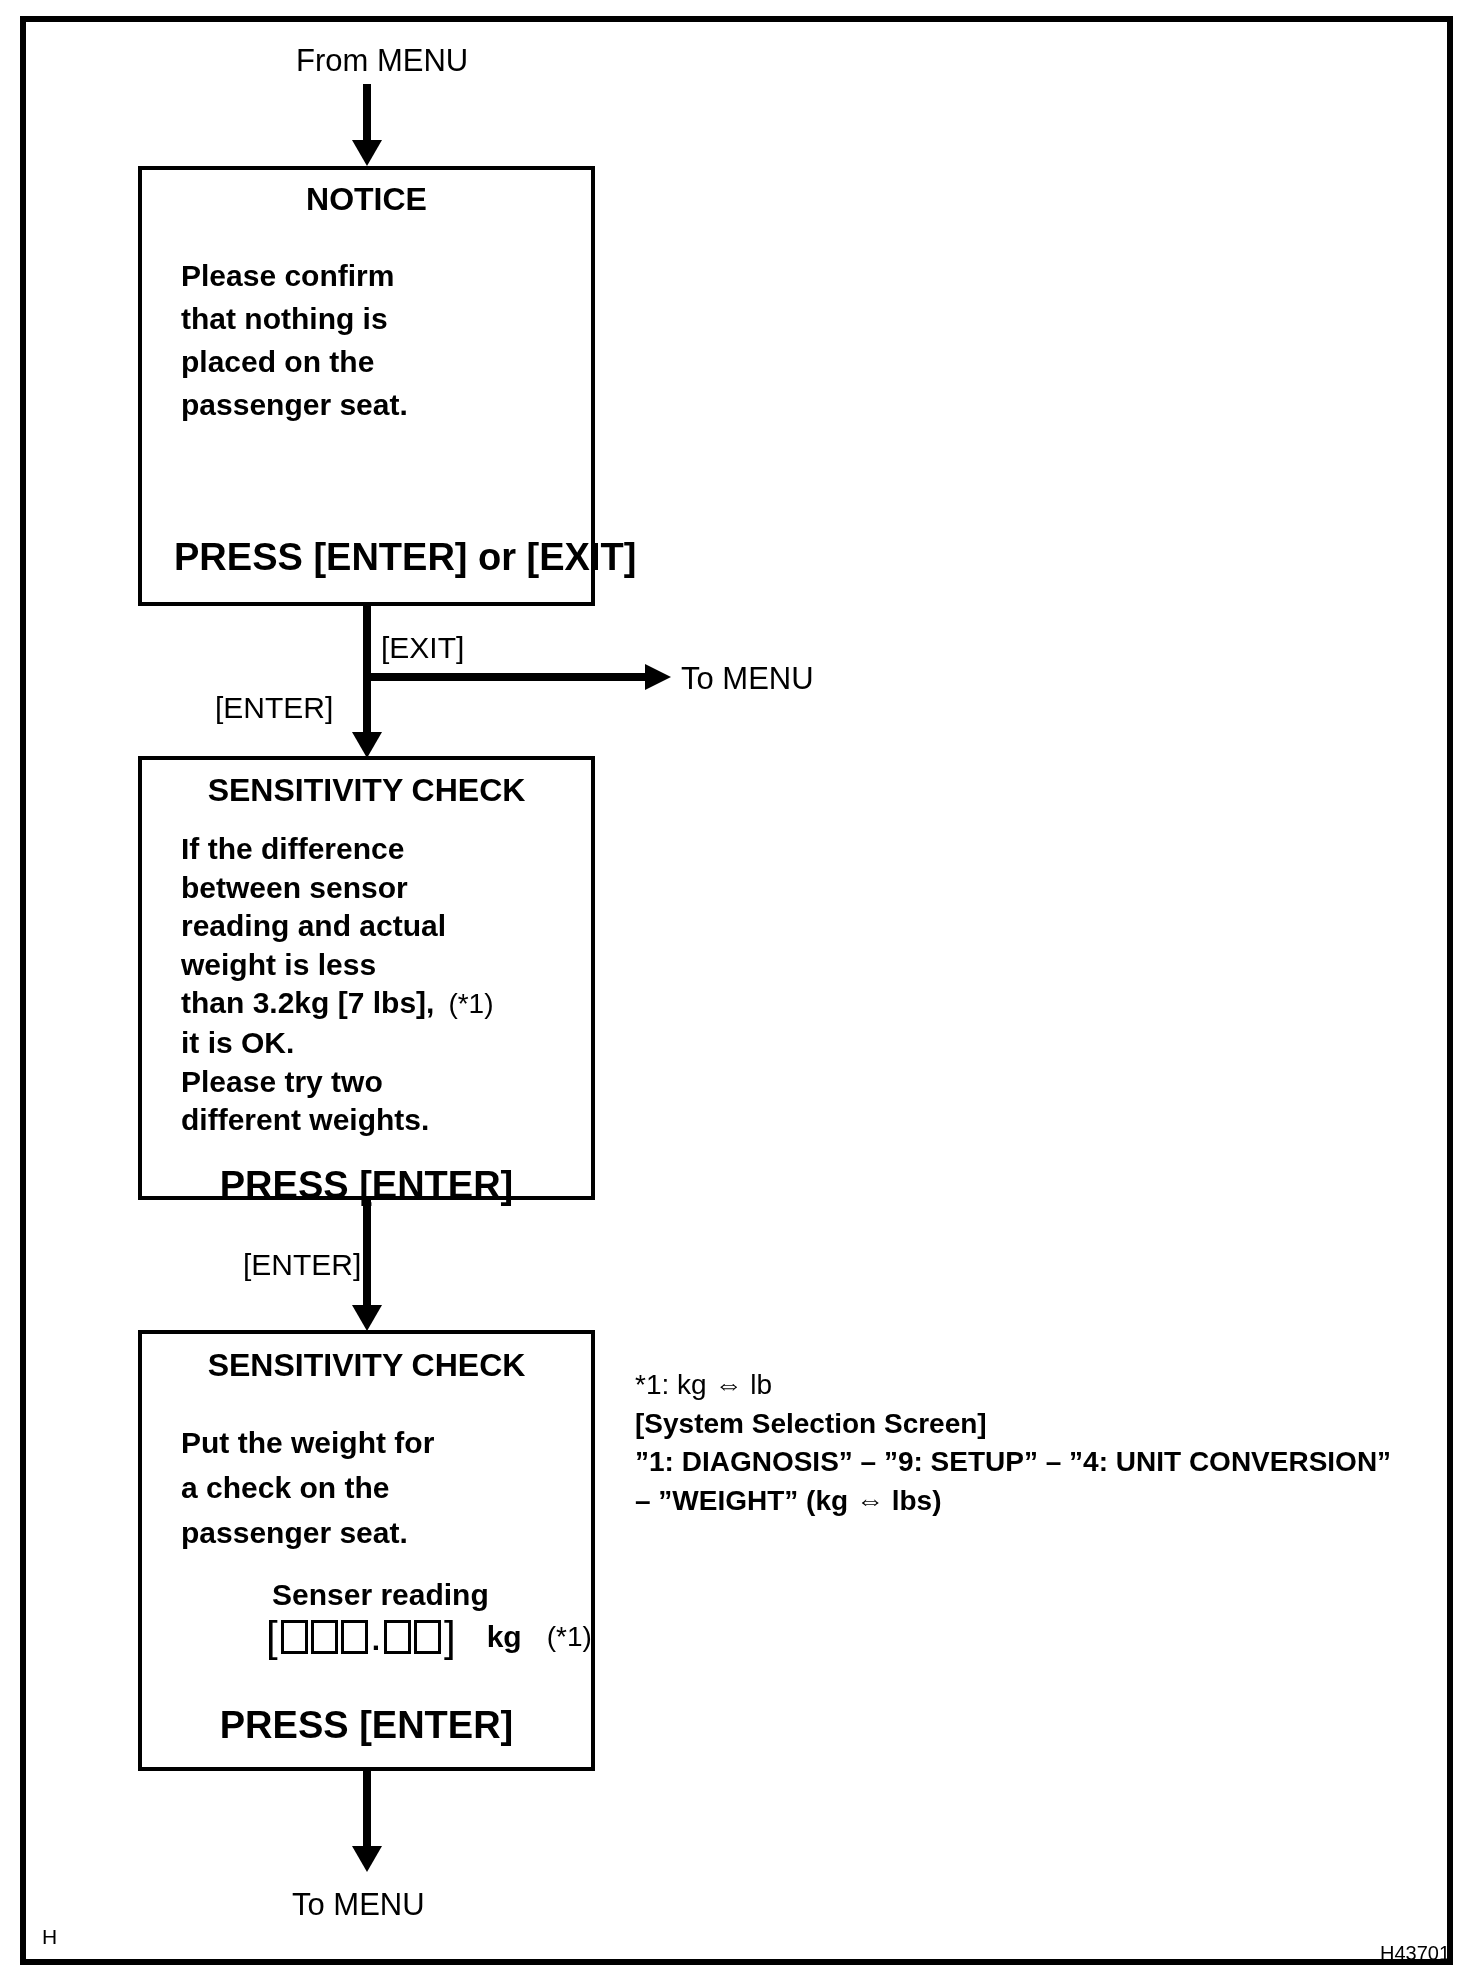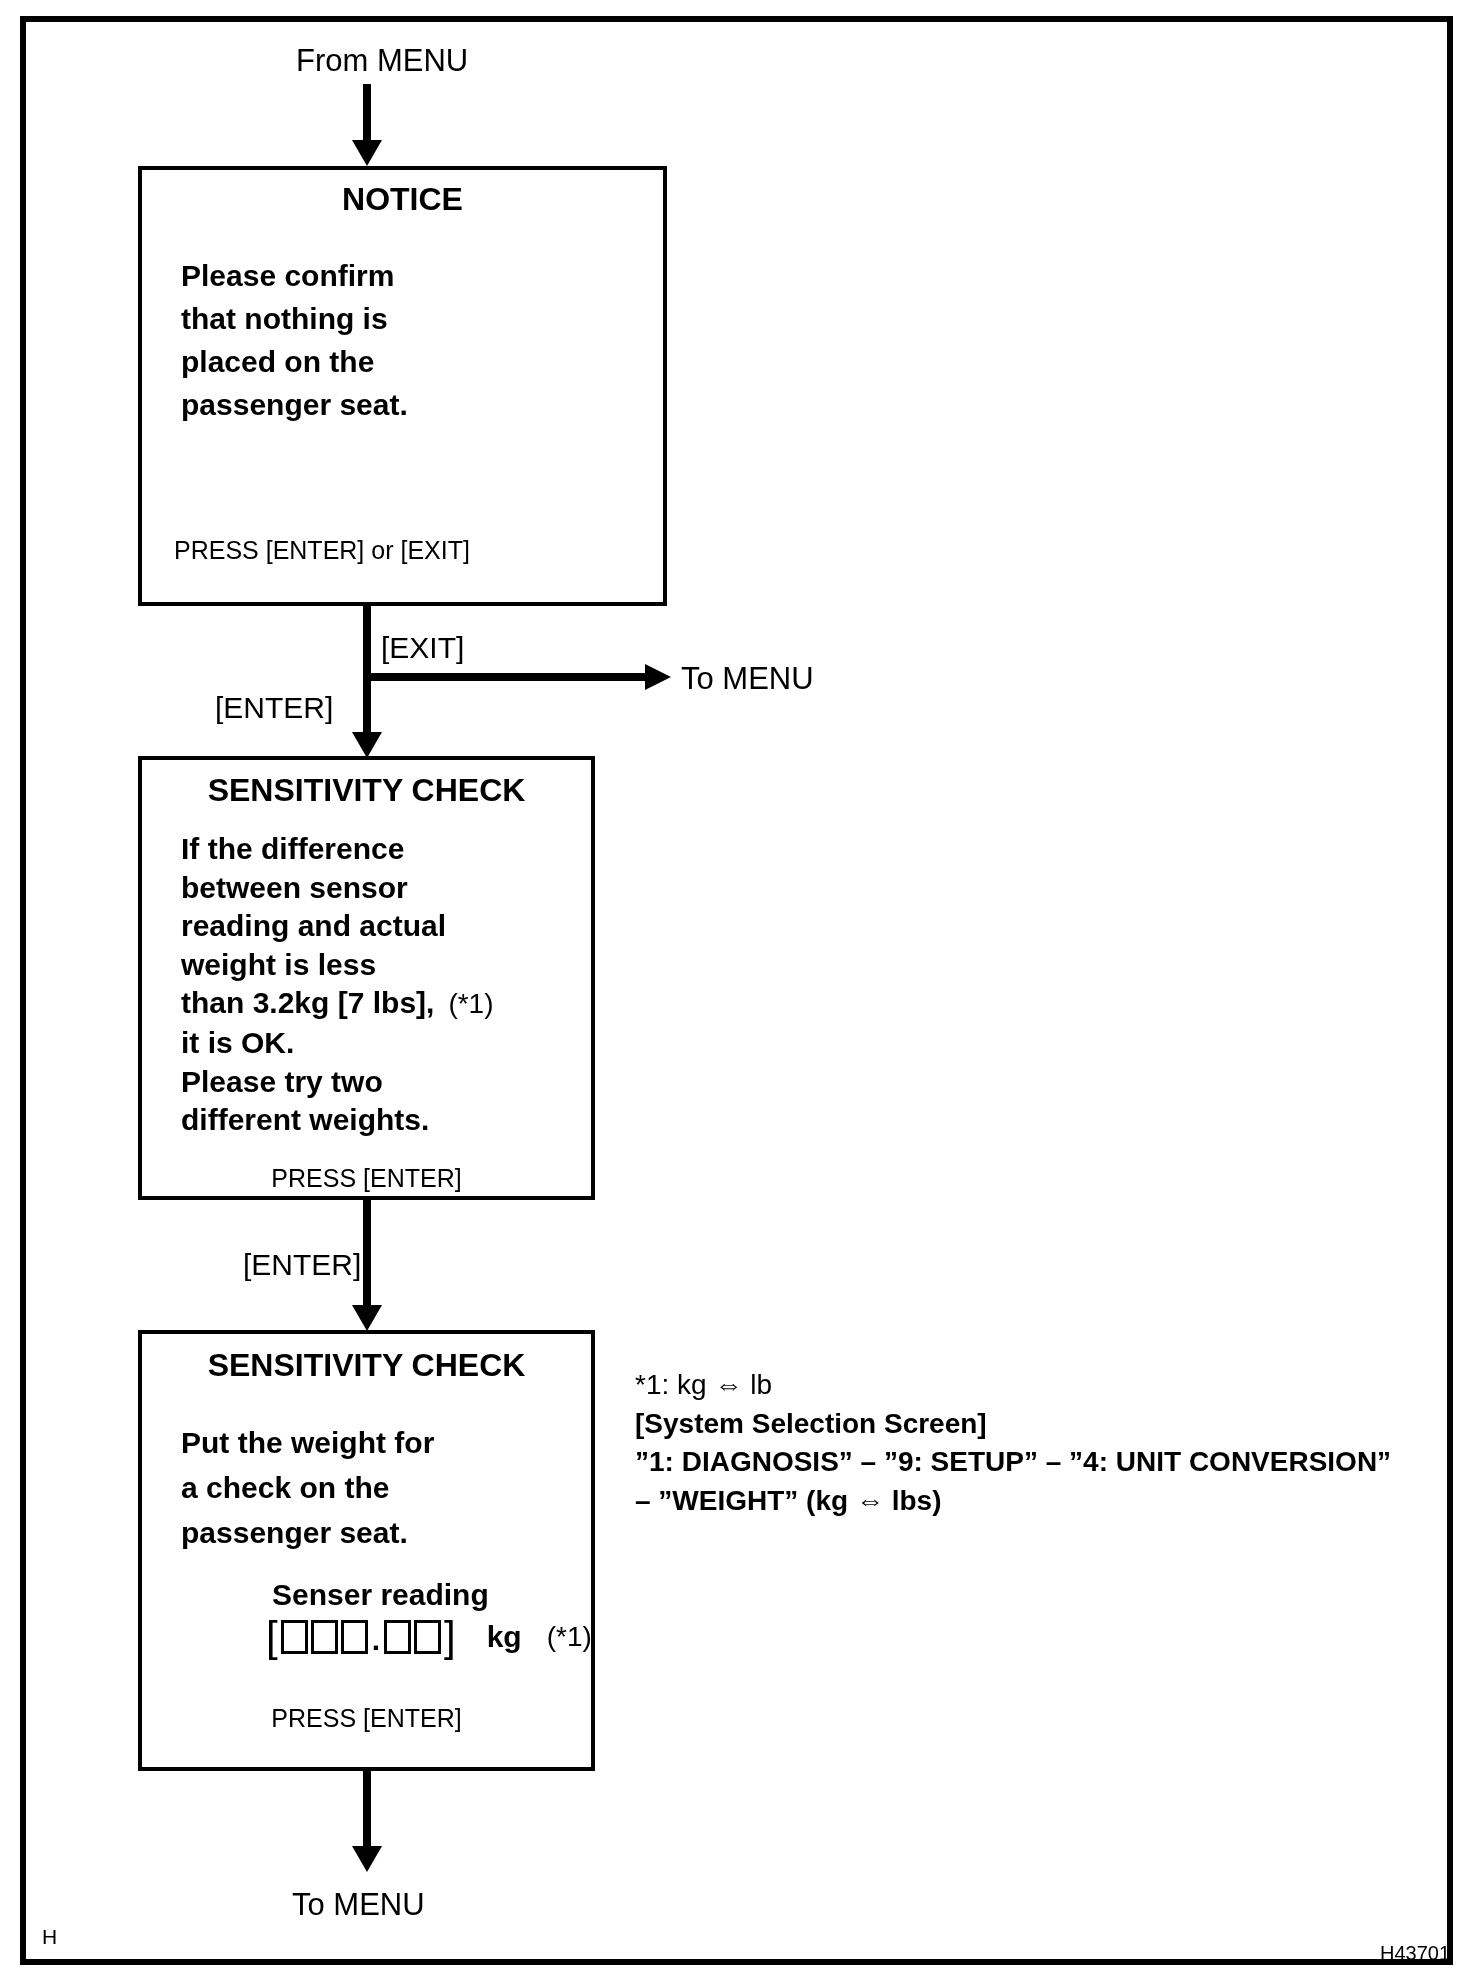--- a/index.html
+++ b/index.html
@@ -17,21 +17,21 @@
     position:absolute; border:4px solid #000; box-sizing:border-box; background:#fff;
   }
   .boxtitle {
     position:absolute; left:0; right:0; text-align:center;
     font-weight:bold; font-size:32px; line-height:1; white-space:nowrap;
   }
   .boxbody { position:absolute; left:39px; font-weight:bold; font-size:30px; white-space:nowrap; }
   .lh43 { line-height:43px; }
   .lh39 { line-height:38.6px; }
   .lh45 { line-height:45px; }
-  .boxfooter { position:absolute; font-weight:normal; font-size:25px; line-height:1; white-space:nowrap; }
+  .boxfooter { position:absolute; font-weight:bold; font-size:38px; line-height:1; white-space:nowrap; }
   .centered { left:0; right:0; text-align:center; }
   .note-ref { font-weight:normal; font-size:28px; margin-left:14px; }
   .vline { position:absolute; width:8px; background:#000; }
   .hline { position:absolute; height:8px; background:#000; }
   .head-down {
     position:absolute; width:0; height:0;
     border-left:15px solid transparent; border-right:15px solid transparent;
     border-top:26px solid #000;
   }
   .head-right {
@@ -57,21 +57,21 @@
 </head>
 <body>
 
 <div class="canvas">
   <div class="frame"></div>
 
   <div class="lbl lbl31" style="left:296px; top:42px;">From MENU</div>
   <div class="vline" style="left:363px; top:84px; height:57px;"></div>
   <div class="head-down" style="left:352px; top:140px;"></div>
 
-  <div class="flowbox" style="left:138px; top:166px; width:529px; height:440px;">
+  <div class="flowbox" style="left:138px; top:166px; width:457px; height:440px;">
     <div class="boxtitle" style="top:13px;">NOTICE</div>
     <div class="boxbody lh43" style="top:84px;">
       <div>Please confirm</div>
       <div>that nothing is</div>
       <div>placed on the</div>
       <div>passenger seat.</div>
     </div>
     <div class="boxfooter" style="left:32px; top:368px;">PRESS [ENTER] or [EXIT]</div>
   </div>
 

